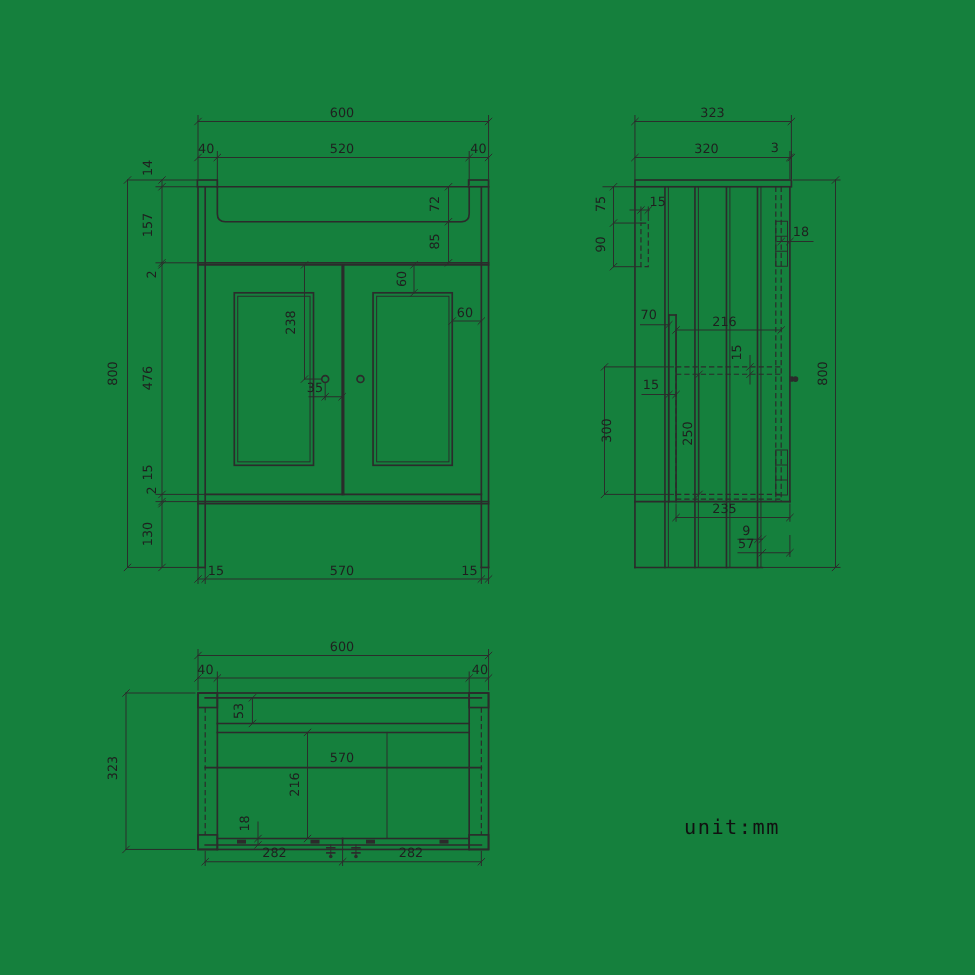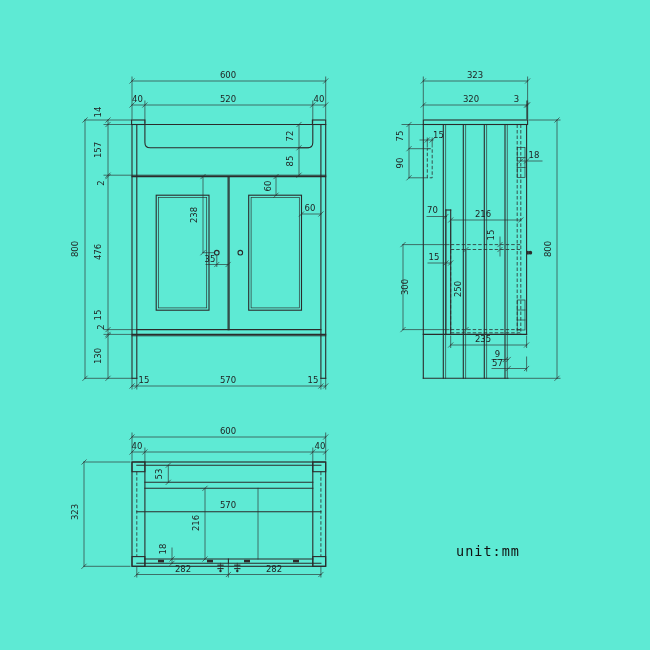--- a/index.html
+++ b/index.html
@@ -1,17 +1,17 @@
 <!DOCTYPE html>
 <html style="--line: #2b2b2b;"><head>
 <meta charset="utf-8">
 <style>
   :root{ --line:#2b2b2b; }
   html,body{margin:0;padding:0;background:#ffffff;}
-  .page{width:650px;height:650px;background:#5eead4;position:relative;font-family:"DejaVu Sans",sans-serif;}
+  .page{width:650px;height:650px;background:#15803d;position:relative;font-family:"DejaVu Sans",sans-serif;}
   svg{display:block;}
   .ln{stroke:var(--line);stroke-width:1.1;fill:none;stroke-linecap:square;}
   .tn{stroke:var(--line);stroke-width:0.65;fill:none;stroke-linecap:square;}
   .dsh{stroke:var(--line);stroke-width:0.8;fill:none;stroke-dasharray:3.5 2;}
   .fl{fill:var(--line);stroke:none;}
   .dimtxt{font:8.5px "DejaVu Sans",sans-serif;fill:#1f1f1f;}
   .unit{font:13.5px "DejaVu Sans Mono",monospace;fill:#111;letter-spacing:1px;}
 </style>
 </head>
 <body>

